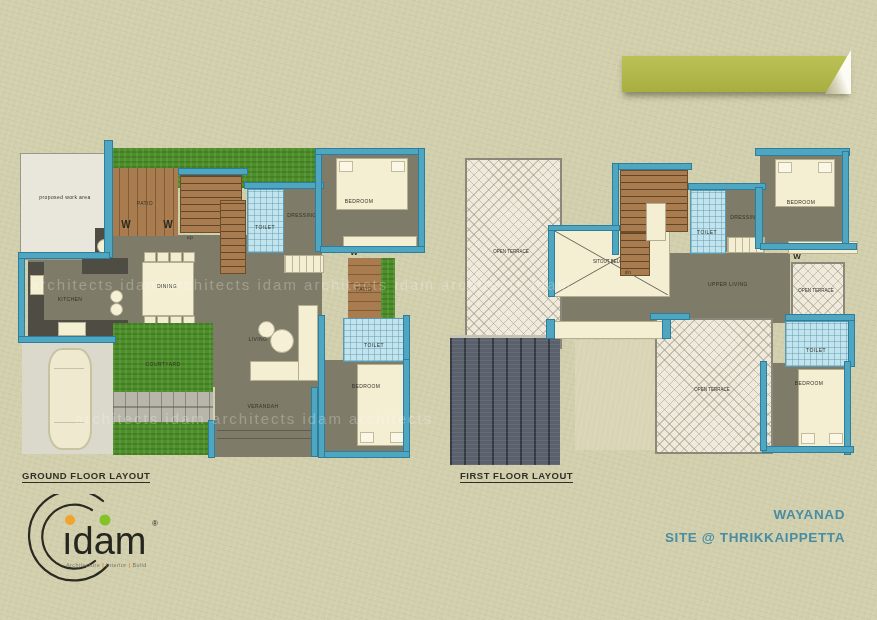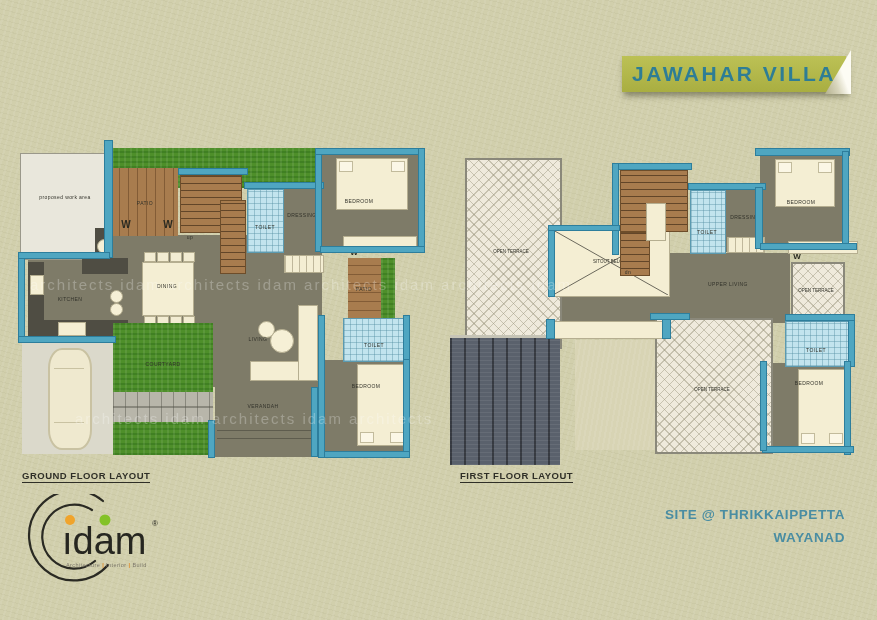--- a/index.html
+++ b/index.html
@@ -63,21 +63,20 @@
   .steps{position:absolute;border-top:1px solid #5e5c4e}
   .tag{font-size:5.5px;letter-spacing:.4px;color:#7a7668}
   .tag .sep{color:#e08820;font-weight:700;margin:0 2px}
 </style>
 </head>
 <body>
 
 <div class="sheet">
 
   <div class="banner">
-    <span class="txt">JAWAHAR VILLA</span>
     <div class="fold"></div>
   </div>
 
   <div class="plan" style="left:18px;top:140px;width:414px;height:322px">
 
     <div class="abs olive" style="left:74px;top:95px;width:230px;height:152px"></div>
     <div class="abs olive" style="left:197px;top:247px;width:106px;height:70px"></div>
     <div class="abs olive" style="left:10px;top:118px;width:100px;height:78px"></div>
     <div class="abs olive" style="left:264px;top:49px;width:40px;height:66px"></div>
     <div class="abs olive" style="left:302px;top:15px;width:100px;height:91px"></div>
@@ -272,17 +271,17 @@
       <circle cx="81" cy="26" r="5.5" fill="#84c228"></circle>
       <text x="38" y="60" font-family="Liberation Sans, sans-serif" font-size="38" fill="#262620">ıdam</text>
       <text x="128" y="32" font-family="Liberation Sans, sans-serif" font-size="8" fill="#262620">®</text>
     </svg>
     <div class="tag" style="position:absolute;left:42px;top:68px">
       <span>Architecture</span><span class="sep">|</span><span>Interior</span><span class="sep">|</span><span>Build</span>
     </div>
   </div>
 
   <div class="info">
+    <div>WAYANAD</div>
     <div>SITE @ THRIKKAIPPETTA</div>
-    <div>WAYANAD</div>
   </div>
 
 </div>
 
 </body></html>

